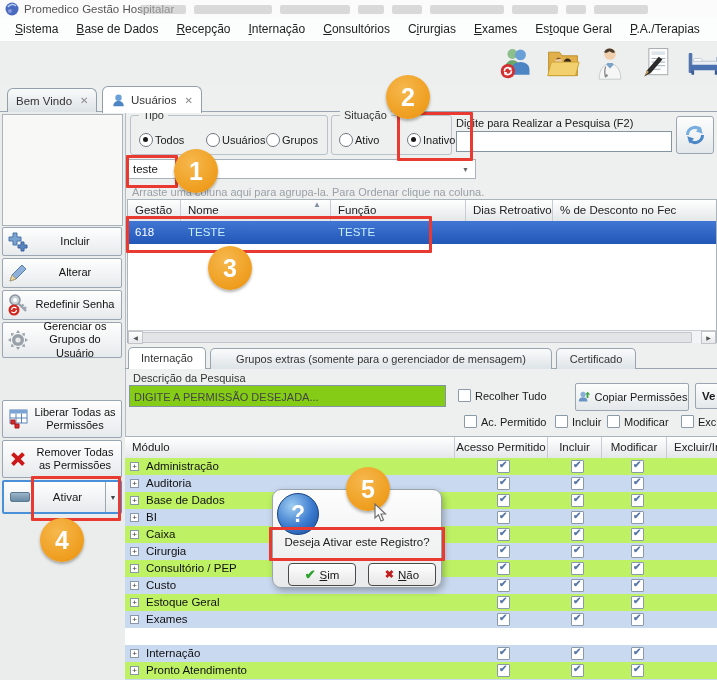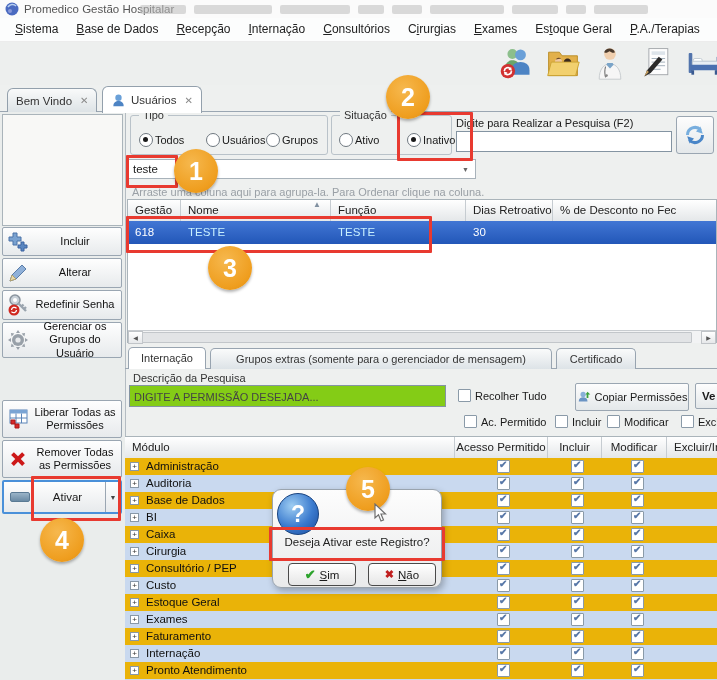--- a/index.html
+++ b/index.html
@@ -91,21 +91,21 @@
   .cb{position:absolute;width:13px;height:13px;background:#fff;border:1px solid #8a9aa8;border-radius:1px;box-sizing:border-box}
   .cb.checked::after{content:"✔";position:absolute;left:1px;top:-2px;font-size:10px;color:#5878a8;font-weight:bold}
   .copy-btn{left:575px;top:383px;width:112px;height:26px;border:1px solid #9aa6b2;border-radius:2px;
         background:linear-gradient(#fdfdfd,#e4e8ea);display:flex;align-items:center;justify-content:center;gap:4px;font-size:11px}
   .ver-btn{left:695px;top:383px;width:30px;height:26px;border:1px solid #9aa6b2;border-radius:2px;
         background:linear-gradient(#fdfdfd,#e4e8ea);font-weight:bold;font-size:11.5px;line-height:24px;padding-left:6px;box-sizing:border-box}
 
   
   .mgrid{left:125px;top:436px;width:592px;height:244px;background:#fff;border-top:1px solid #aab4ba;box-sizing:border-box}
   .mhead{position:absolute;left:0;top:0;width:592px;height:21px;background:linear-gradient(#ffffff,#e4e7e9);border-bottom:1px solid #b8bec4}
-  .mrow{position:absolute;left:0;width:592px;height:17px;background:#eab308}
+  .mrow{position:absolute;left:0;width:592px;height:17px;background:#bef264}
   .mrow.alt{background:#c9d9ef}
   .mlabel{position:absolute;left:21px;top:2px;font-size:11.5px;color:#101010;white-space:nowrap}
   .exp{position:absolute;left:5px;top:4px;width:9px;height:9px;border:1px solid #8898a8;background:#fff;
        font-size:9px;line-height:7px;text-align:center;color:#333;box-sizing:border-box}
   .exp::after{content:"+";font-size:8px}
 
   
   .dialog{left:272px;top:489px;width:168px;height:97px;border:1px solid #9aa4ae;border-radius:9px;
         background:linear-gradient(#fdfdfd,#e9eaeb);box-shadow:2px 3px 7px rgba(0,0,0,.28);z-index:50}
   .qball{position:absolute;left:4px;top:3px;width:42px;height:42px;border-radius:50%;
@@ -352,21 +352,20 @@
       <span class="gcell" style="left:53px;width:150px">Nome</span>
       <span class="sort-asc" style="left:185px">▲</span>
       <span class="gcell" style="left:203px;width:135px">Função</span>
       <span class="gcell" style="left:338px;width:87px">Dias Retroativos</span>
       <span class="gcell" style="left:425px;width:163px;border-right:none">% de Desconto no Fec</span>
     </div>
     <div class="urow">
       <span class="ucell" style="left:0;width:53px;color:#fff">618</span>
       <span class="ucell" style="left:53px;width:150px;color:#c7efff">TESTE</span>
       <span class="ucell" style="left:203px;width:135px;color:#c7efff">TESTE</span>
-      <span class="ucell" style="left:338px;width:87px;color:#fff">30</span>
     </div>
     <div class="hscroll">
       <span class="hs-arrow" style="left:0">◀</span>
       <span class="hs-thumb"></span>
       <span class="hs-arrow" style="right:0">▶</span>
     </div>
   </div>
 
   <div class="abs ptabline"></div>
   <div class="abs ptab active" style="left:128px;top:347px;width:78px;height:22px">Internação</div>
@@ -468,27 +467,20 @@
         <span class="cb checked" style="left:446px;top:2px"></span>
         <span class="cb checked" style="left:506px;top:2px"></span>
       </div>
     <div class="mrow alt" style="top:174px">
         <span class="exp"></span>
         <span class="mlabel">Exames</span>
         <span class="cb checked" style="left:372px;top:2px"></span>
         <span class="cb checked" style="left:446px;top:2px"></span>
         <span class="cb checked" style="left:506px;top:2px"></span>
       </div>
-    <div class="mrow" style="top:191px">
-        <span class="exp"></span>
-        <span class="mlabel">Faturamento</span>
-        <span class="cb checked" style="left:372px;top:2px"></span>
-        <span class="cb checked" style="left:446px;top:2px"></span>
-        <span class="cb checked" style="left:506px;top:2px"></span>
-      </div>
     <div class="mrow alt" style="top:208px">
         <span class="exp"></span>
         <span class="mlabel">Internação</span>
         <span class="cb checked" style="left:372px;top:2px"></span>
         <span class="cb checked" style="left:446px;top:2px"></span>
         <span class="cb checked" style="left:506px;top:2px"></span>
       </div>
     <div class="mrow" style="top:225px">
         <span class="exp"></span>
         <span class="mlabel">Pronto Atendimento</span>

